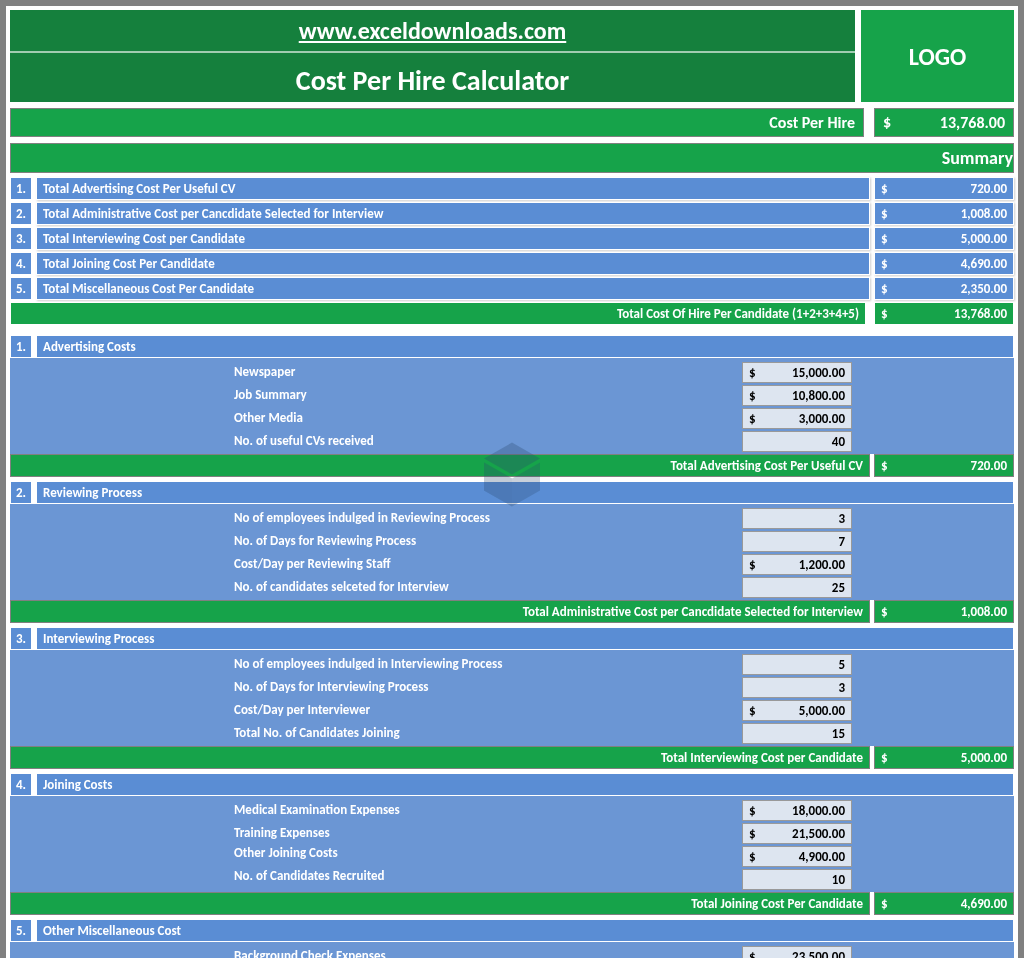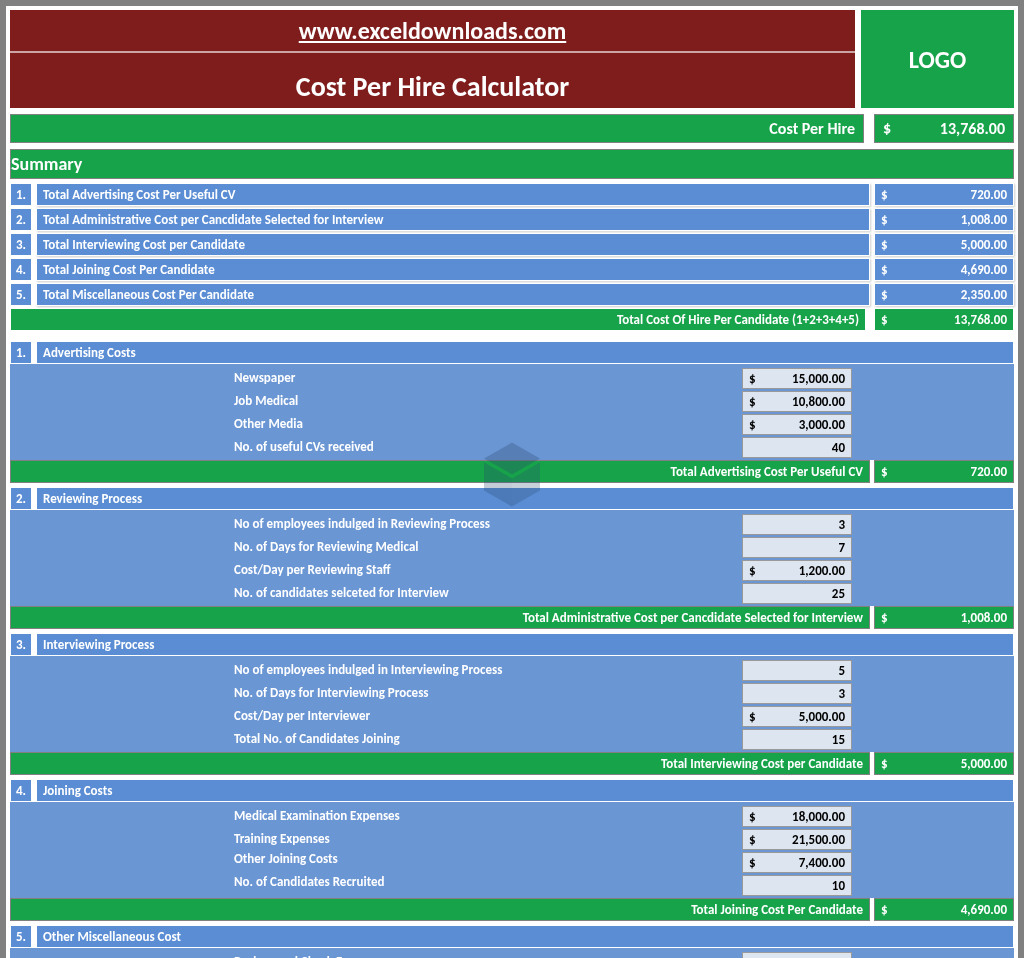--- a/index.html
+++ b/index.html
@@ -24,38 +24,38 @@
     pointer-events: none;
     z-index: 100;
   }
   .header-row {
     display: flex;
     gap: 6px;
     margin-bottom: 6px;
   }
   .header-main {
     flex: 1;
-    background: #7f1d1d;
+    background: #15803d;
     color: #fff;
     text-align: center;
     padding: 6px 0 4px 0;
   }
   .header-main .site {
     font-size: 24px;
     font-weight: bold;
     text-decoration: underline;
     color: #fff;
     padding-bottom: 2px;
   }
   .header-main .title {
     font-size: 28px;
     font-weight: bold;
     border-top: 2px solid rgba(255,255,255,0.6);
     margin-top: 4px;
-    padding-top: 16px;
+    padding-top: 10px;
   }
   .logo-box {
     width: 153px;
     background: #16a34a;
     color: #fff;
     display: flex;
     align-items: center;
     justify-content: center;
     font-size: 24px;
     font-weight: bold;
@@ -85,21 +85,21 @@
     padding: 4px 8px;
     border: 1px solid #808080;
     display: flex;
     justify-content: space-between;
   }
   .summary-header {
     background: #16a34a;
     color: #fff;
     font-weight: bold;
     font-size: 18px;
-    text-align: left;
+    text-align: right;
     padding: 3px 0;
     border: 1px solid #808080;
     margin-bottom: 4px;
   }
   .summary-line {
     display: flex;
     gap: 4px;
     margin-bottom: 2px;
   }
   .sl-num {
@@ -334,21 +334,21 @@
             <div class="ir-spacer"></div>
             <div class="ir-label ">Newspaper</div>
             <div class="ir-value">
               <span>$</span>
               <span>15,000.00</span>
             </div>
             <div class="ir-pad"></div>
           </div>
           <div class="item-row">
             <div class="ir-spacer"></div>
-            <div class="ir-label ">Job Medical</div>
+            <div class="ir-label ">Job Summary</div>
             <div class="ir-value">
               <span>$</span>
               <span>10,800.00</span>
             </div>
             <div class="ir-pad"></div>
           </div>
           <div class="item-row">
             <div class="ir-spacer"></div>
             <div class="ir-label ">Other Media</div>
             <div class="ir-value">
@@ -383,21 +383,21 @@
           <div class="item-row">
             <div class="ir-spacer"></div>
             <div class="ir-label ">No of employees indulged in Reviewing Process</div>
             <div class="ir-value num">
               <span>3</span>
             </div>
             <div class="ir-pad"></div>
           </div>
           <div class="item-row">
             <div class="ir-spacer"></div>
-            <div class="ir-label ">No. of Days for Reviewing Medical</div>
+            <div class="ir-label ">No. of Days for Reviewing Process</div>
             <div class="ir-value num">
               <span>7</span>
             </div>
             <div class="ir-pad"></div>
           </div>
           <div class="item-row">
             <div class="ir-spacer"></div>
             <div class="ir-label ">Cost/Day per Reviewing Staff</div>
             <div class="ir-value">
               <span>$</span>
@@ -492,21 +492,21 @@
               <span>$</span>
               <span>21,500.00</span>
             </div>
             <div class="ir-pad"></div>
           </div>
           <div class="item-row">
             <div class="ir-spacer"></div>
             <div class="ir-label squeezed">Other Joining Costs</div>
             <div class="ir-value">
               <span>$</span>
-              <span>7,400.00</span>
+              <span>4,900.00</span>
             </div>
             <div class="ir-pad"></div>
           </div>
           <div class="item-row">
             <div class="ir-spacer"></div>
             <div class="ir-label squeezed">No. of Candidates Recruited</div>
             <div class="ir-value num">
               <span>10</span>
             </div>
             <div class="ir-pad"></div>

